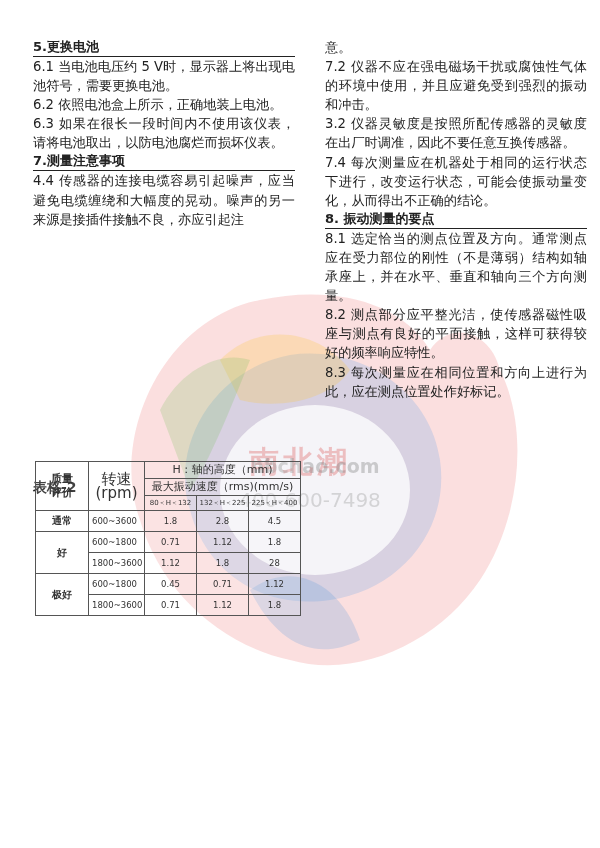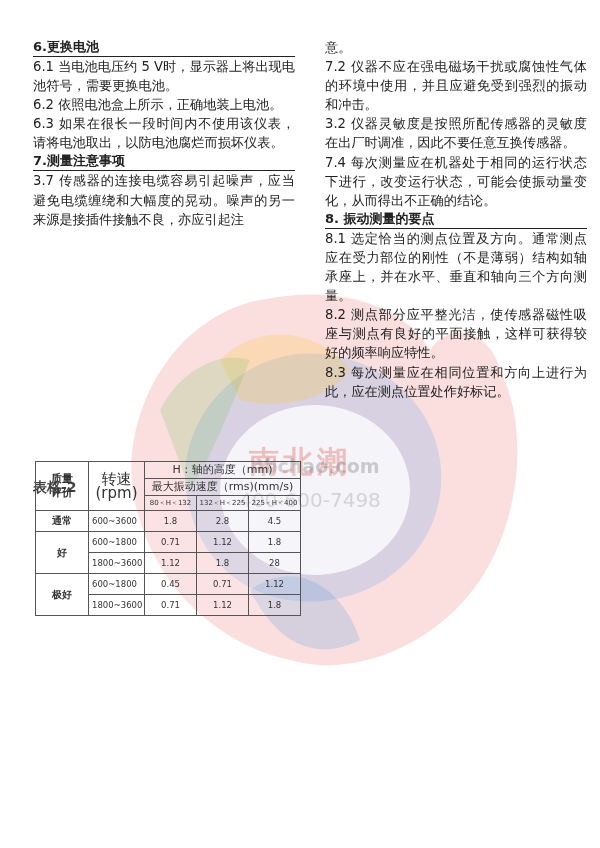--- a/index.html
+++ b/index.html
@@ -33,26 +33,26 @@
   <path d="M120,100 C160,60 220,70 250,110 C230,140 180,150 140,140 Z" fill="rgba(250,200,60,0.25)"></path>
   <path d="M60,150 C80,110 120,90 150,100 C130,150 110,200 90,230 Z" fill="rgba(120,190,90,0.22)"></path>
   <path d="M150,330 C190,300 240,320 260,380 C220,400 180,390 150,330 Z" fill="rgba(80,150,220,0.22)"></path>
   <ellipse cx="215" cy="230" rx="95" ry="85" fill="rgba(255,255,255,0.75)"></ellipse>
 </svg>
 <div class="wm-text wm-cn">南北潮</div>
 <div class="wm-text wm-url">nbchao.com</div>
 <div class="wm-text wm-tel">400-600-7498</div>
 
 <div class="col col-left">
-  <p class="h">6.更换电池</p>
+  <p class="h">5.更换电池</p>
   <p class="p">6.1 当电池电压约 5 V时，显示器上将出现电池符号，需要更换电池。</p>
   <p class="p">6.2 依照电池盒上所示，正确地装上电池。</p>
   <p class="p">6.3  如果在很长一段时间内不使用该仪表，请将电池取出，以防电池腐烂而损坏仪表。</p>
   <p class="h">7.测量注意事项</p>
-  <p class="p">3.7  传感器的连接电缆容易引起噪声，应当避免电缆缠绕和大幅度的晃动。噪声的另一来源是接插件接触不良，亦应引起注</p>
+  <p class="p">4.4  传感器的连接电缆容易引起噪声，应当避免电缆缠绕和大幅度的晃动。噪声的另一来源是接插件接触不良，亦应引起注</p>
 </div>
 
 <div class="col col-right">
   <p class="p">意。</p>
   <p class="p">7.2  仪器不应在强电磁场干扰或腐蚀性气体的环境中使用，并且应避免受到强烈的振动和冲击。</p>
   <p class="p">3.2  仪器灵敏度是按照所配传感器的灵敏度在出厂时调准，因此不要任意互换传感器。</p>
   <p class="p">7.4  每次测量应在机器处于相同的运行状态下进行，改变运行状态，可能会使振动量变化，从而得出不正确的结论。</p>
   <p class="h">8. 振动测量的要点</p>
   <p class="p">8.1  选定恰当的测点位置及方向。通常测点应在受力部位的刚性（不是薄弱）结构如轴承座上，并在水平、垂直和轴向三个方向测量。</p>
   <p class="p">8.2  测点部分应平整光洁，使传感器磁性吸座与测点有良好的平面接触，这样可获得较好的频率响应特性。</p>

